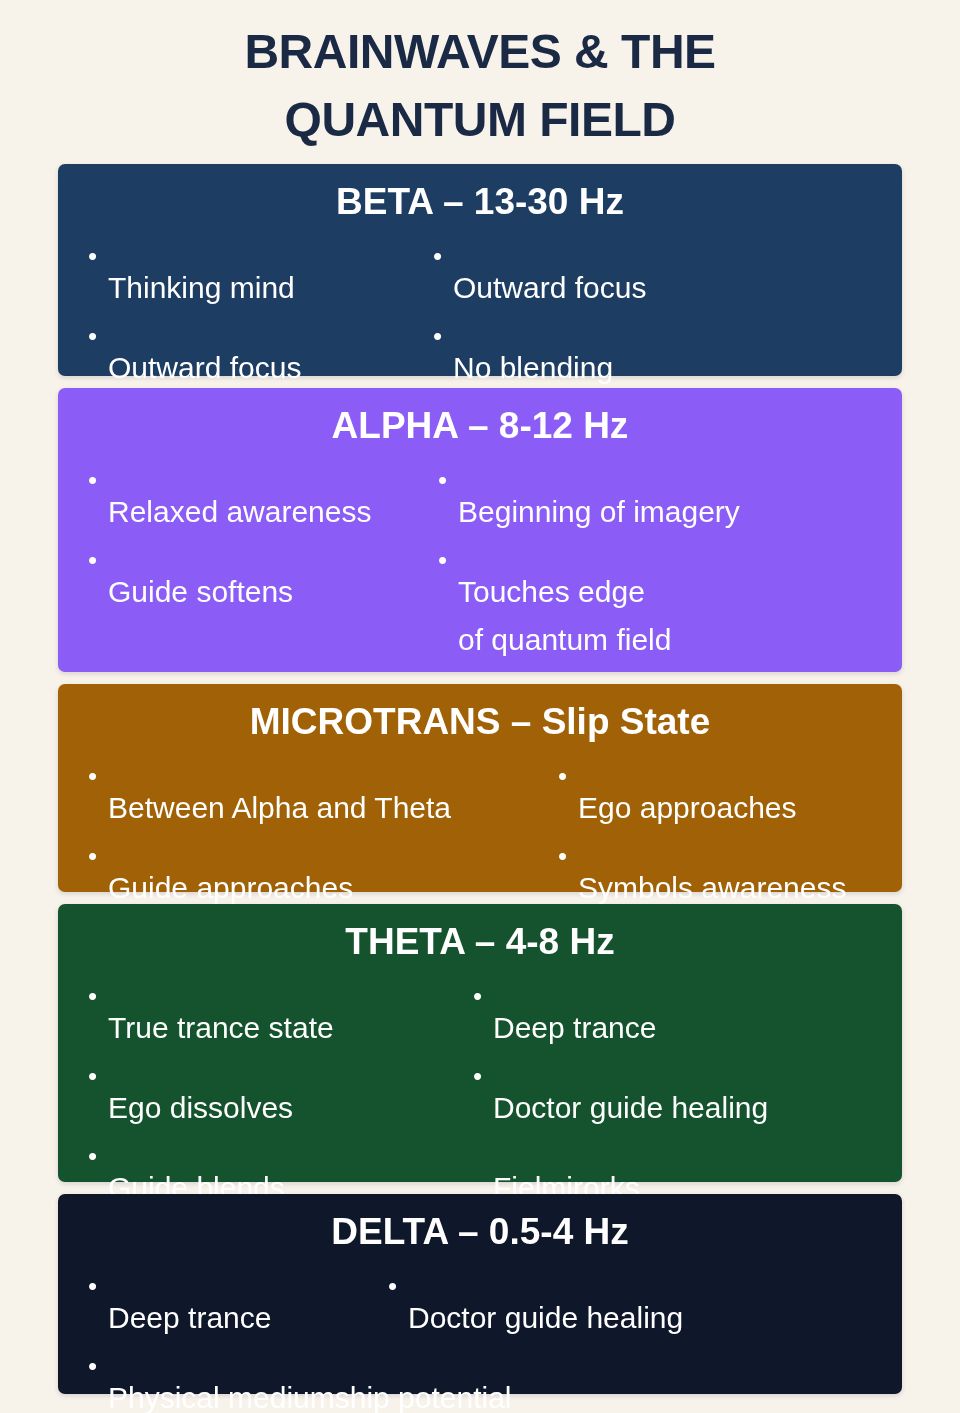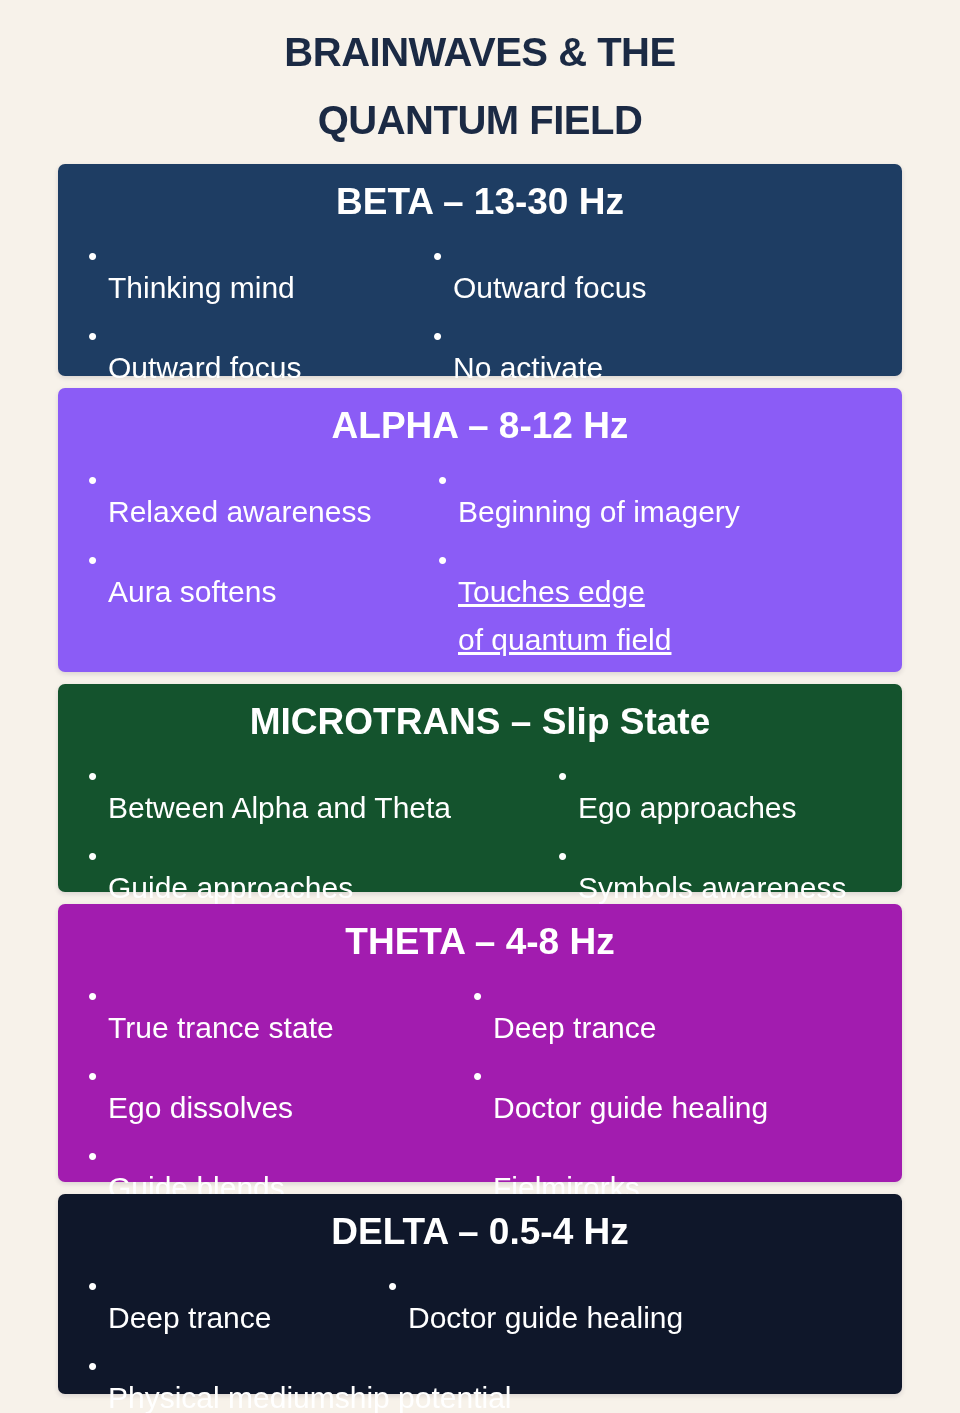--- a/index.html
+++ b/index.html
@@ -24,21 +24,21 @@
   }
 
   
   .title-block {
     padding-top: 18px;
     padding-bottom: 10px;
     text-align: center;
   }
   .title-line {
     display: block;
-    font-size: 40px;
+    font-size: 48px;
     line-height: 68px;
     font-weight: bold;
     letter-spacing: -0.5px;
     color: #1b2a44;
     text-transform: uppercase;
     white-space: nowrap;
   }
 
   
   .cards {
@@ -53,22 +53,22 @@
     padding: 14px 12px 16px 12px;
     box-sizing: border-box;
     box-shadow: 0 2px 5px rgba(40, 30, 60, 0.14);
     display: flex;
     flex-direction: column;
     justify-content: flex-start;
   }
 
   .card-beta       { background: #1e3d63; height: 212px; }
   .card-alpha      { background: #8b5cf6; height: 284px; justify-content: space-between; }
-  .card-microtrans { background: #14532d; height: 208px; }
-  .card-theta      { background: #a21caf; height: 278px; }
+  .card-microtrans { background: #a16207; height: 208px; }
+  .card-theta      { background: #14532d; height: 278px; }
   .card-delta      { background: #0f172a; height: 200px; }
 
   .card-heading {
     text-align: center;
     color: #ffffff;
     font-size: 37px;
     line-height: 48px;
     font-weight: bold;
     margin-bottom: 6px;
     white-space: nowrap;
@@ -99,21 +99,21 @@
     color: #ffffff;
     font-size: 26px;
     line-height: 48px;
   }
   .bullet-dot.hidden { visibility: hidden; }
   .bullet-text {
     flex: 1 1 auto;
     white-space: pre-line;
     margin-top: 32px;
   }
-  .bullet-text.wrap { white-space: pre-line; text-decoration: underline; }
+  .bullet-text.wrap { white-space: pre-line; }
 
   
   .card-beta .col-left       { width: 345px; }
   .card-alpha .col-left      { width: 350px; }
   .card-microtrans .col-left { width: 470px; }
   .card-theta .col-left      { width: 385px; }
   .card-delta .col-left      { width: 300px; }
 
   .card-delta .full-row { padding-left: 18px; }
 </style>
@@ -142,37 +142,37 @@
             <span class="bullet-text">Outward focus</span>
           </div>
         </div>
         <div class="col col-right">
           <div class="bullet-row">
             <span class="bullet-dot">•</span>
             <span class="bullet-text">Outward focus</span>
           </div>
           <div class="bullet-row">
             <span class="bullet-dot">•</span>
-            <span class="bullet-text">No activate</span>
+            <span class="bullet-text">No blending</span>
           </div>
         </div>
       </div>
     </div>
 
     <div class="card card-alpha">
       <div class="card-heading">ALPHA – 8-12 Hz</div>
       <div class="columns">
         <div class="col col-left">
           <div class="bullet-row">
             <span class="bullet-dot">•</span>
             <span class="bullet-text">Relaxed awareness</span>
           </div>
           <div class="bullet-row">
             <span class="bullet-dot">•</span>
-            <span class="bullet-text">Aura softens</span>
+            <span class="bullet-text">Guide softens</span>
           </div>
         </div>
         <div class="col col-right">
           <div class="bullet-row">
             <span class="bullet-dot">•</span>
             <span class="bullet-text">Beginning of imagery</span>
           </div>
           <div class="bullet-row">
             <span class="bullet-dot">•</span>
             <span class="bullet-text wrap">Touches edge

